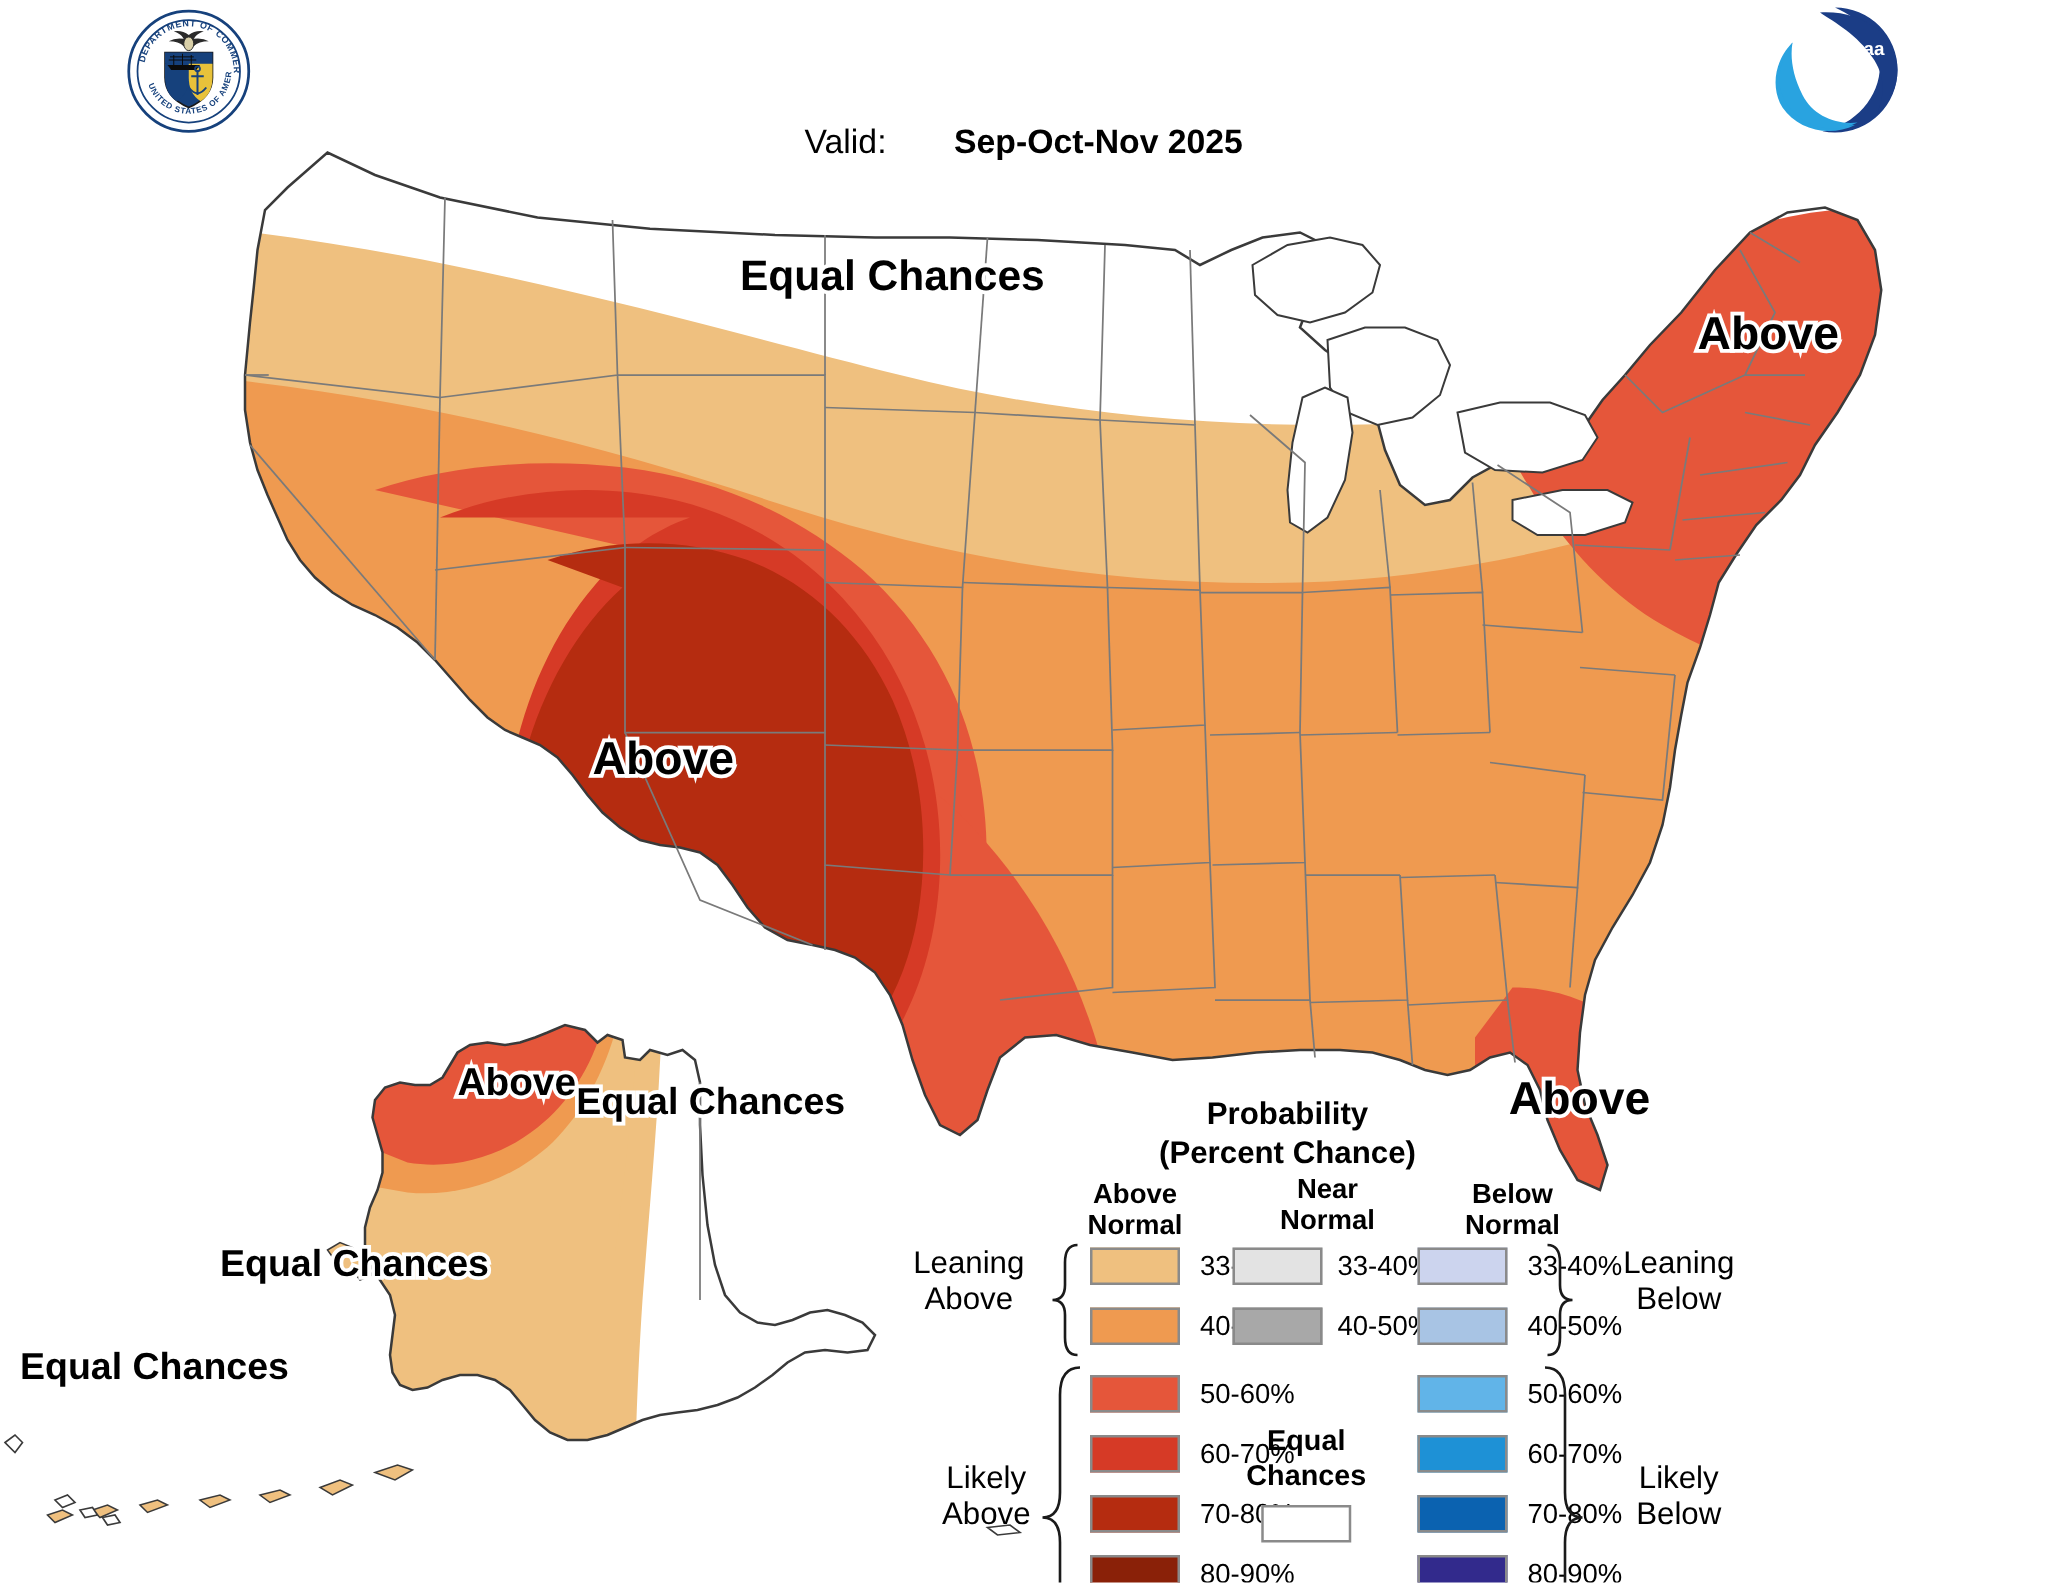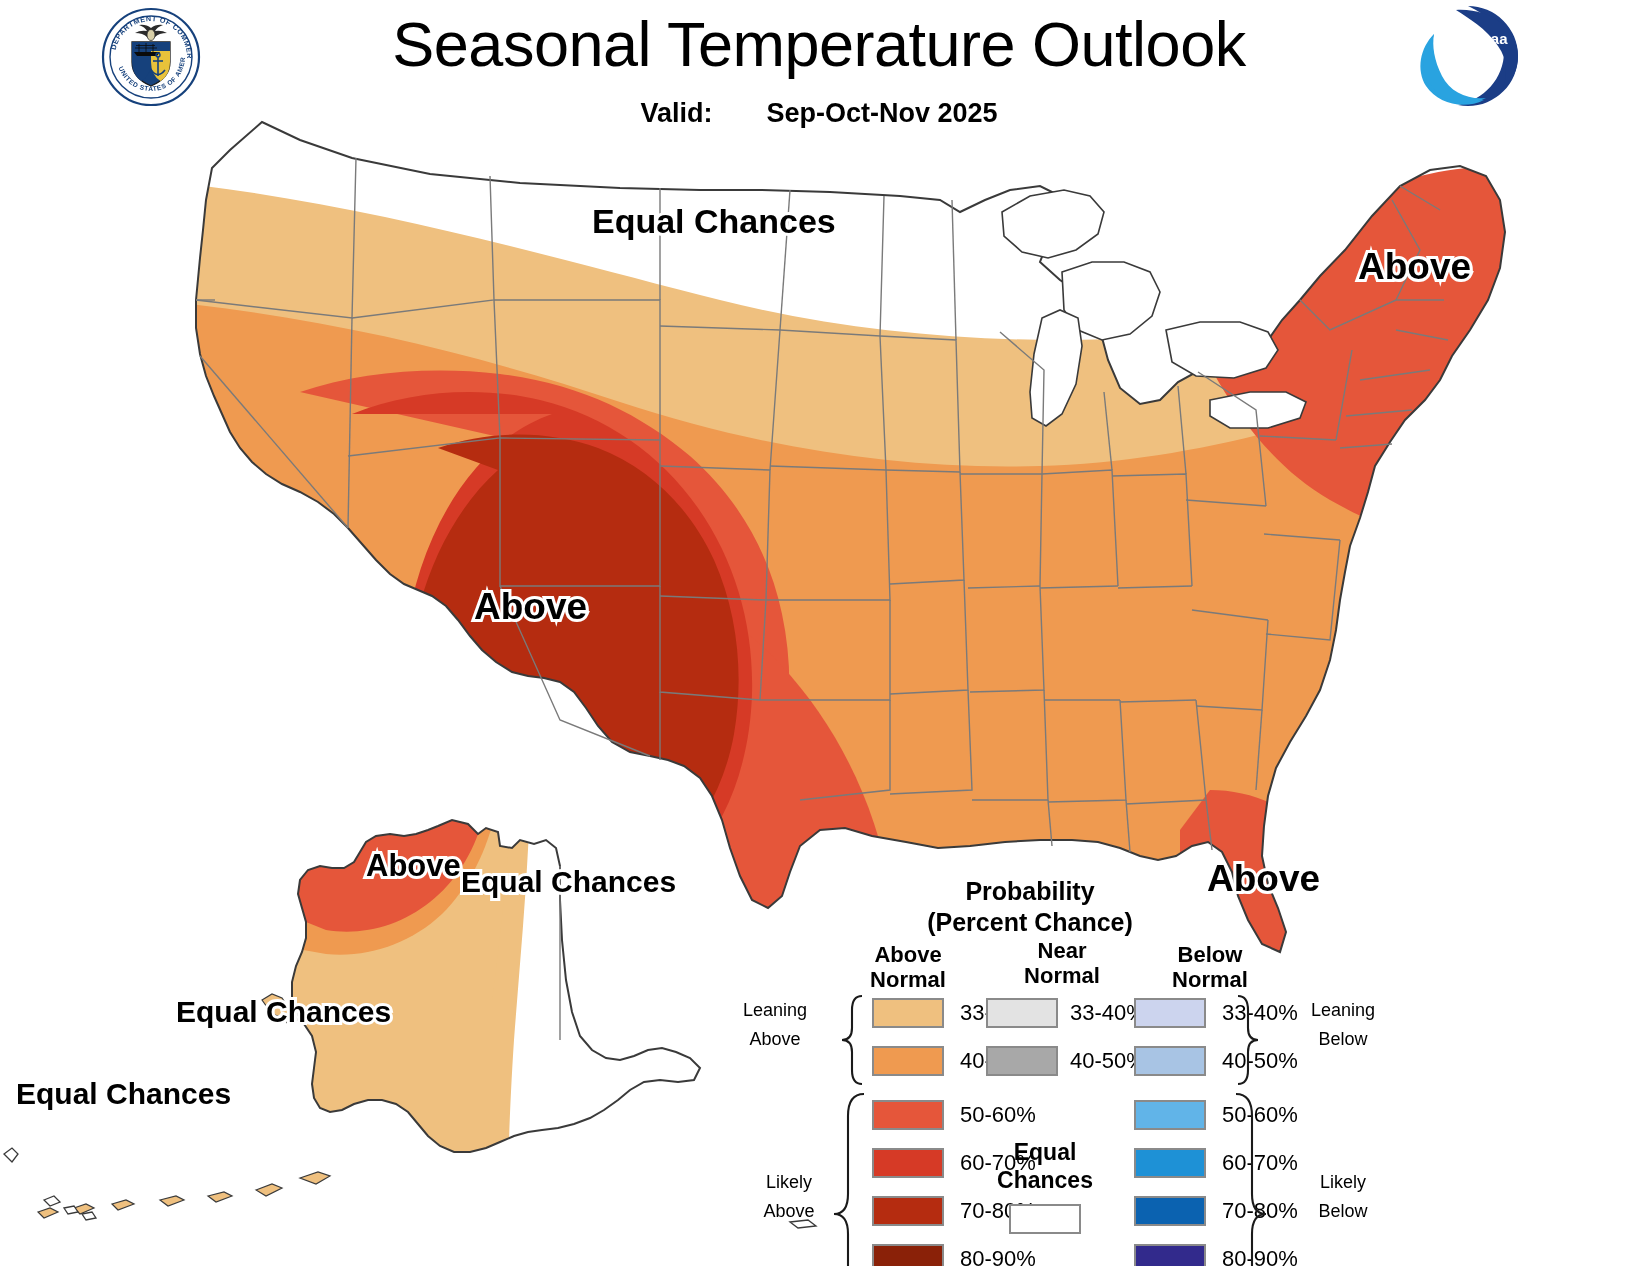--- a/index.html
+++ b/index.html
@@ -40,21 +40,21 @@
   }
   .valid-block {
     position: absolute; left: 0; top: 96px; width: 1638px;
     text-align: center;
   }
   .valid-line {
     font-size: 27px; font-weight: bold; color: #000;
     line-height: 35px;
     white-space: nowrap;
   }
-  .valid-line .lbl { font-weight: bold; }
+  .valid-line .lbl { font-weight: normal; }
   .valid-line .val { font-weight: bold; padding-left: 8px; margin-left: 46px; }
 
   
   #mapsvg {
     position: absolute; left: 0; top: 0;
     width: 1638px; height: 1266px;
   }
 
   
   .maplabel {
@@ -101,21 +101,21 @@
   }
   .swatch.eqbox { border: 2px solid #8a8a8a; background: #ffffff; }
   .pct {
     position: absolute;
     font-size: 22px; color: #000;
     line-height: 30px;
     white-space: nowrap;
   }
   .side-lbl {
     position: absolute;
-    font-size: 18px; color: #000;
+    font-size: 25px; color: #000;
     text-align: center; line-height: 29px;
     white-space: nowrap;
   }
   .eqchance-lbl {
     position: absolute;
     font-size: 23px; font-weight: bold; color: #000;
     text-align:center; line-height: 28px;
   }
   .brace { position: absolute; }
 </style>
@@ -156,21 +156,20 @@
 
       <g stroke="#16417c" stroke-width="1.6" fill="none">
         <line x1="62" y1="50" x2="62" y2="70"></line>
         <line x1="57" y1="55" x2="67" y2="55"></line>
         <path d="M55 64 q7 9 14 0"></path>
       </g>
       <circle cx="62" cy="49" r="2" fill="none" stroke="#16417c" stroke-width="1.4"></circle>
     </svg>
   </div>
 
-  <div class="title">Seasonal Temperature Outlook</div>
 
   <div class="noaa-logo">
     <svg viewBox="0 0 112 108" width="112" height="108">
       <circle cx="56" cy="52" r="50" fill="#ffffff"></circle>
       <path d="M56 2 a50 50 0 0 1 50 50 a50 50 0 0 1 -50 50 a50 50 0 0 1 -10 -1 C 72 96 92 74 92 48 C 92 28 78 12 56 2 z" fill="#1b3d86"></path>
       <path d="M56 2 a50 50 0 0 0 -50 50 a50 50 0 0 0 50 50 a50 50 0 0 0 10 -1 C 40 96 20 74 20 48 C 20 28 34 12 56 2 z" fill="#25a5e0" opacity="0"></path>
 
       <path d="M44 6 C 78 4 106 24 106 52 C 106 66 100 78 90 86 C 96 72 96 56 86 42 C 74 24 56 14 44 6 z" fill="#1b3d86"></path>
 
       <path d="M22 30 C 8 44 4 66 14 82 C 26 100 52 106 72 96 C 52 98 34 90 26 74 C 18 58 18 42 22 30 z" fill="#29a3e0"></path>

